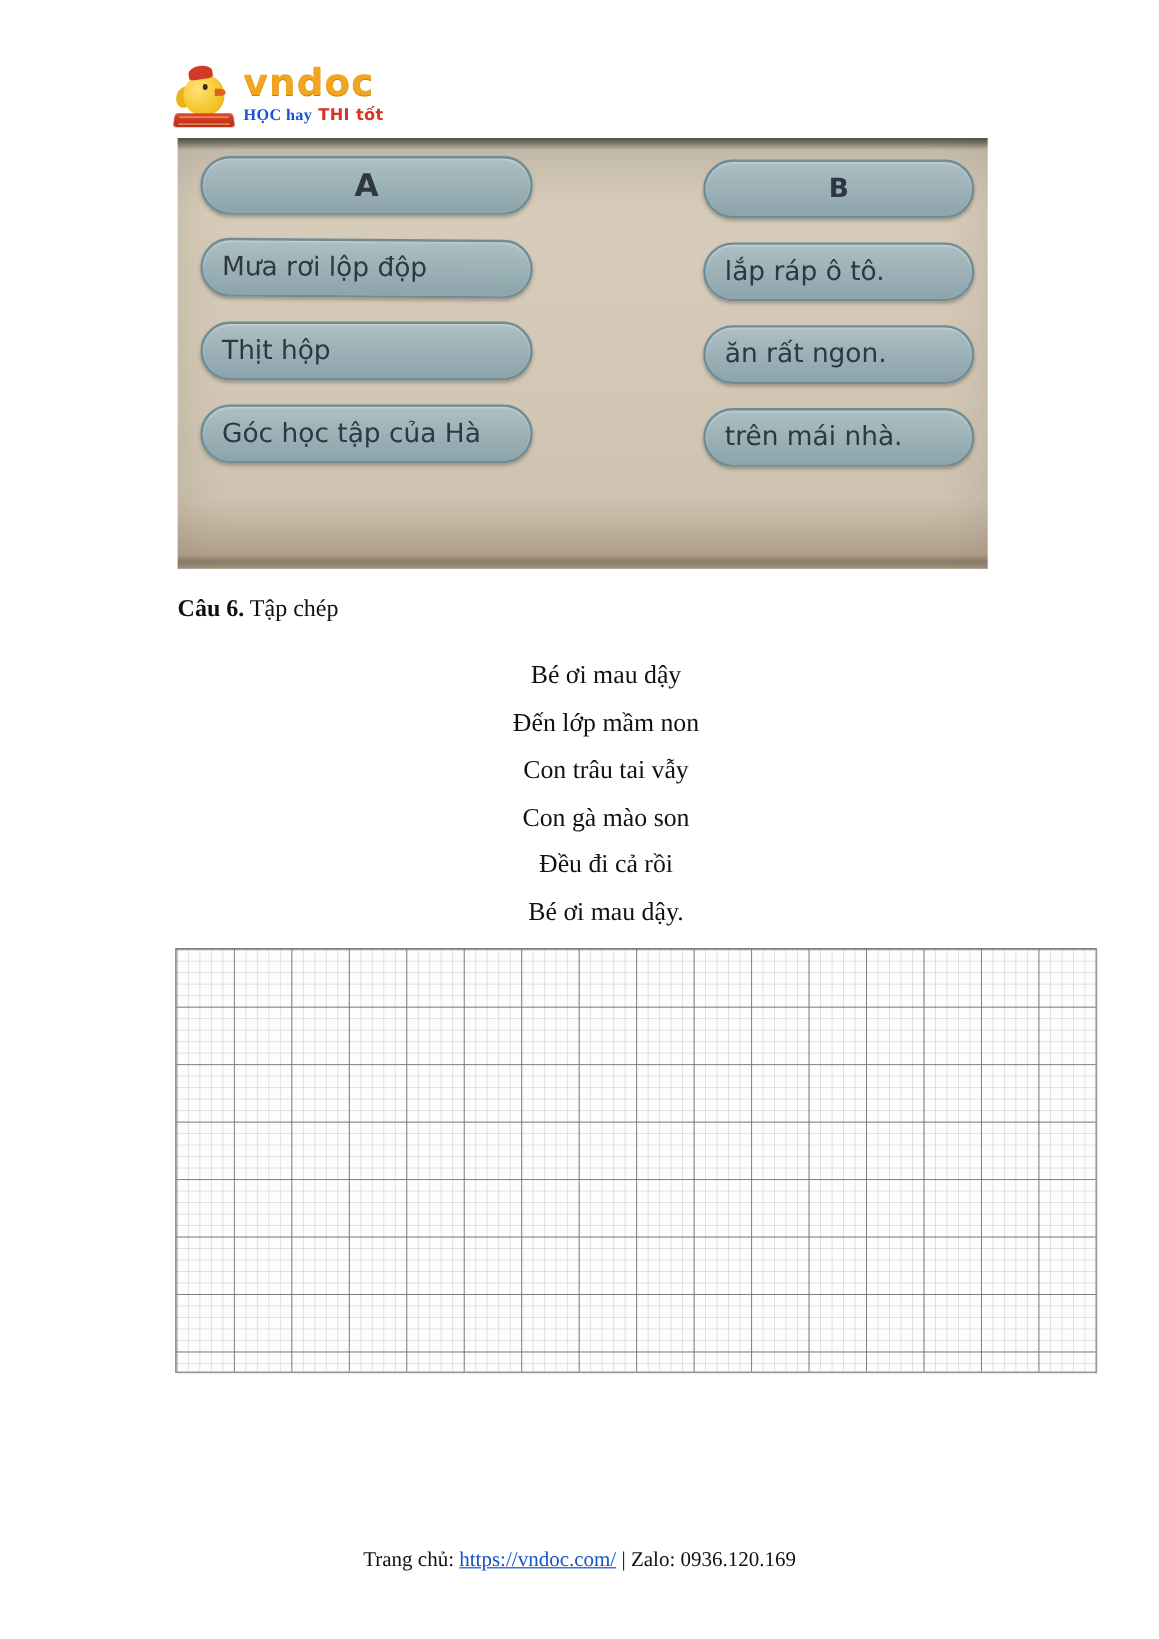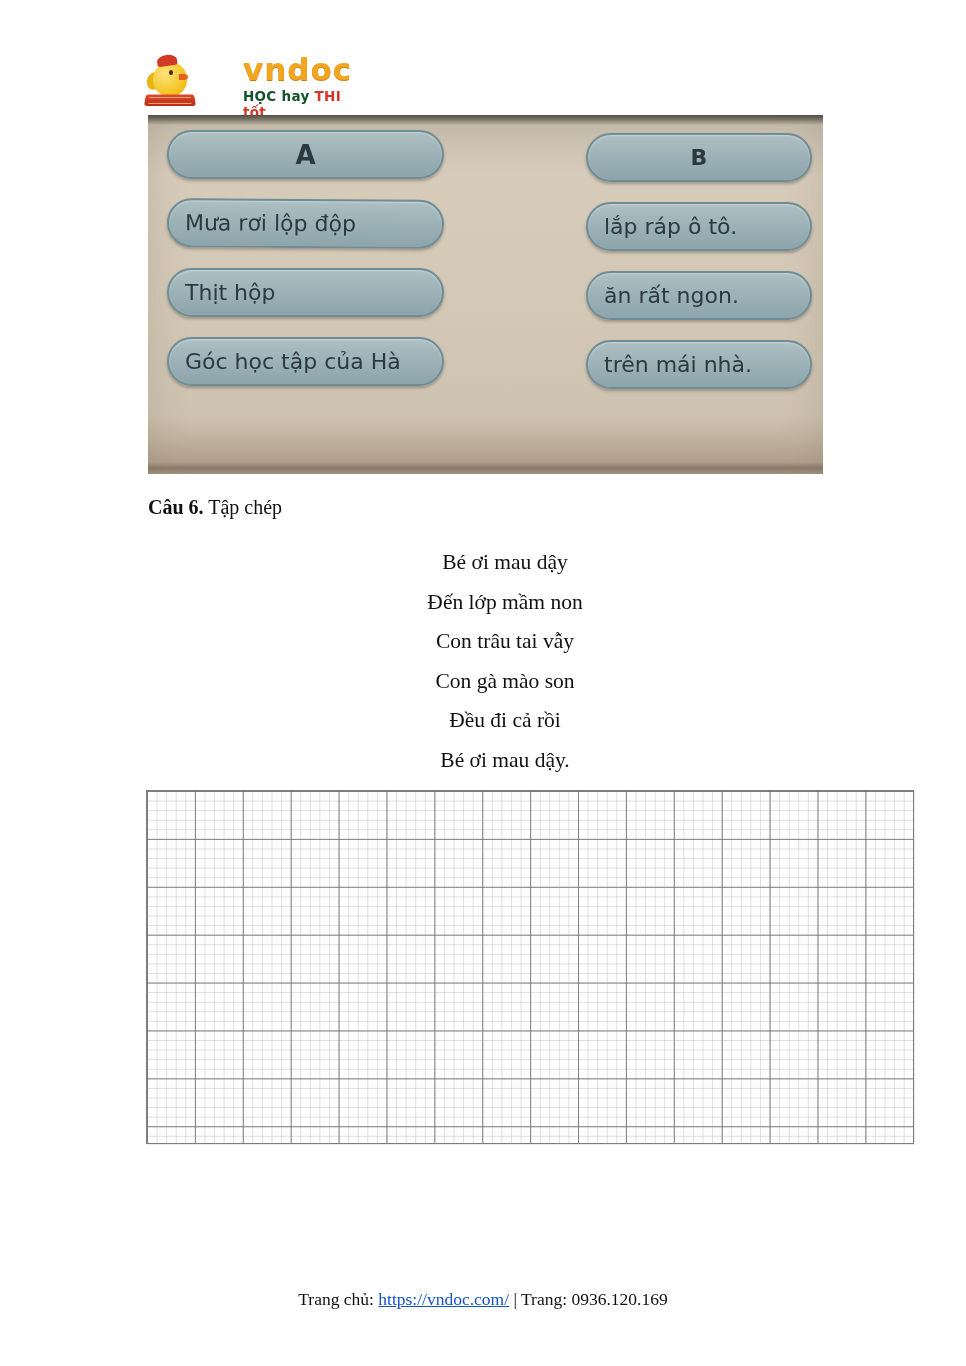--- a/index.html
+++ b/index.html
@@ -23,27 +23,27 @@
                    background: #d03a26; border-radius: 50% 50% 20% 20%; transform: rotate(-8deg); }
   .mascot .beak  { position: absolute; left: 34px; top: 20px; width: 9px; height: 6px;
                    background: #e2641c; border-radius: 0 60% 60% 0; }
   .mascot .eye   { position: absolute; left: 24px; top: 16px; width: 4px; height: 5px;
                    background: #3a2b12; border-radius: 50%; }
   .mascot .ribbon{ position: absolute; left: 0px; top: 40px; width: 50px; height: 12px;
                    background: linear-gradient(180deg, #e04a2c, #b92a14); border-radius: 3px;
                    transform: perspective(40px) rotateX(14deg); }
   .mascot .ribbon:before { content:""; position:absolute; left:4px; top:3px; right:4px; height:5px;
                    border-top:1px solid #ffd9a0; border-bottom:1px solid #ffd9a0; opacity:.7; }
-  .brand-text { position: absolute; left: 58px; top: 0; margin-left: 40px; }
+  .brand-text { position: absolute; left: 58px; top: 0; }
   .brand-name { font-family: "DejaVu Sans", sans-serif; font-weight: bold; font-size: 31px;
                 letter-spacing: 1px; color: #f2a51f;
                 text-shadow: 0 1px 0 #c97f0e; line-height: 34px; }
   .brand-tagline { font-family: "DejaVu Sans", sans-serif; font-weight: bold; font-size: 13.5px;
                    margin-top: 2px; letter-spacing: .3px; }
-  .tag-green { color: #14532d; }
+  .tag-green { color: #1d4ed8; font-family: Liberation Serif, serif; }
   .tag-red   { color: #d63425; }
 
   
   .photo {
     position: absolute; left: 148px; top: 115px; width: 675px; height: 359px;
     background:
       linear-gradient(180deg, #4f4f4b 0px, #7a7568 4px, #c9bfae 10px, #d7cbba 60px,
                       #d3c7b5 200px, #cec2b0 300px, #b4a490 347px, #8e7f6c 353px, #a99a86 359px);
     box-shadow: inset 0 0 40px rgba(90,80,60,.18);
   }
@@ -140,14 +140,14 @@
   <div class="poem-line">Đều đi cả rồi</div>
   <div class="poem-line">Bé ơi mau dậy.</div>
 </div>
 
 <div class="grid-paper"></div>
 
 <div class="footer">
   <span>Trang chủ:</span>
   <a href="#">https://vndoc.com/</a>
   <span>|</span>
-  <span>Trang: 0936.120.169</span>
+  <span>Zalo: 0936.120.169</span>
 </div>
 
 </body></html>

